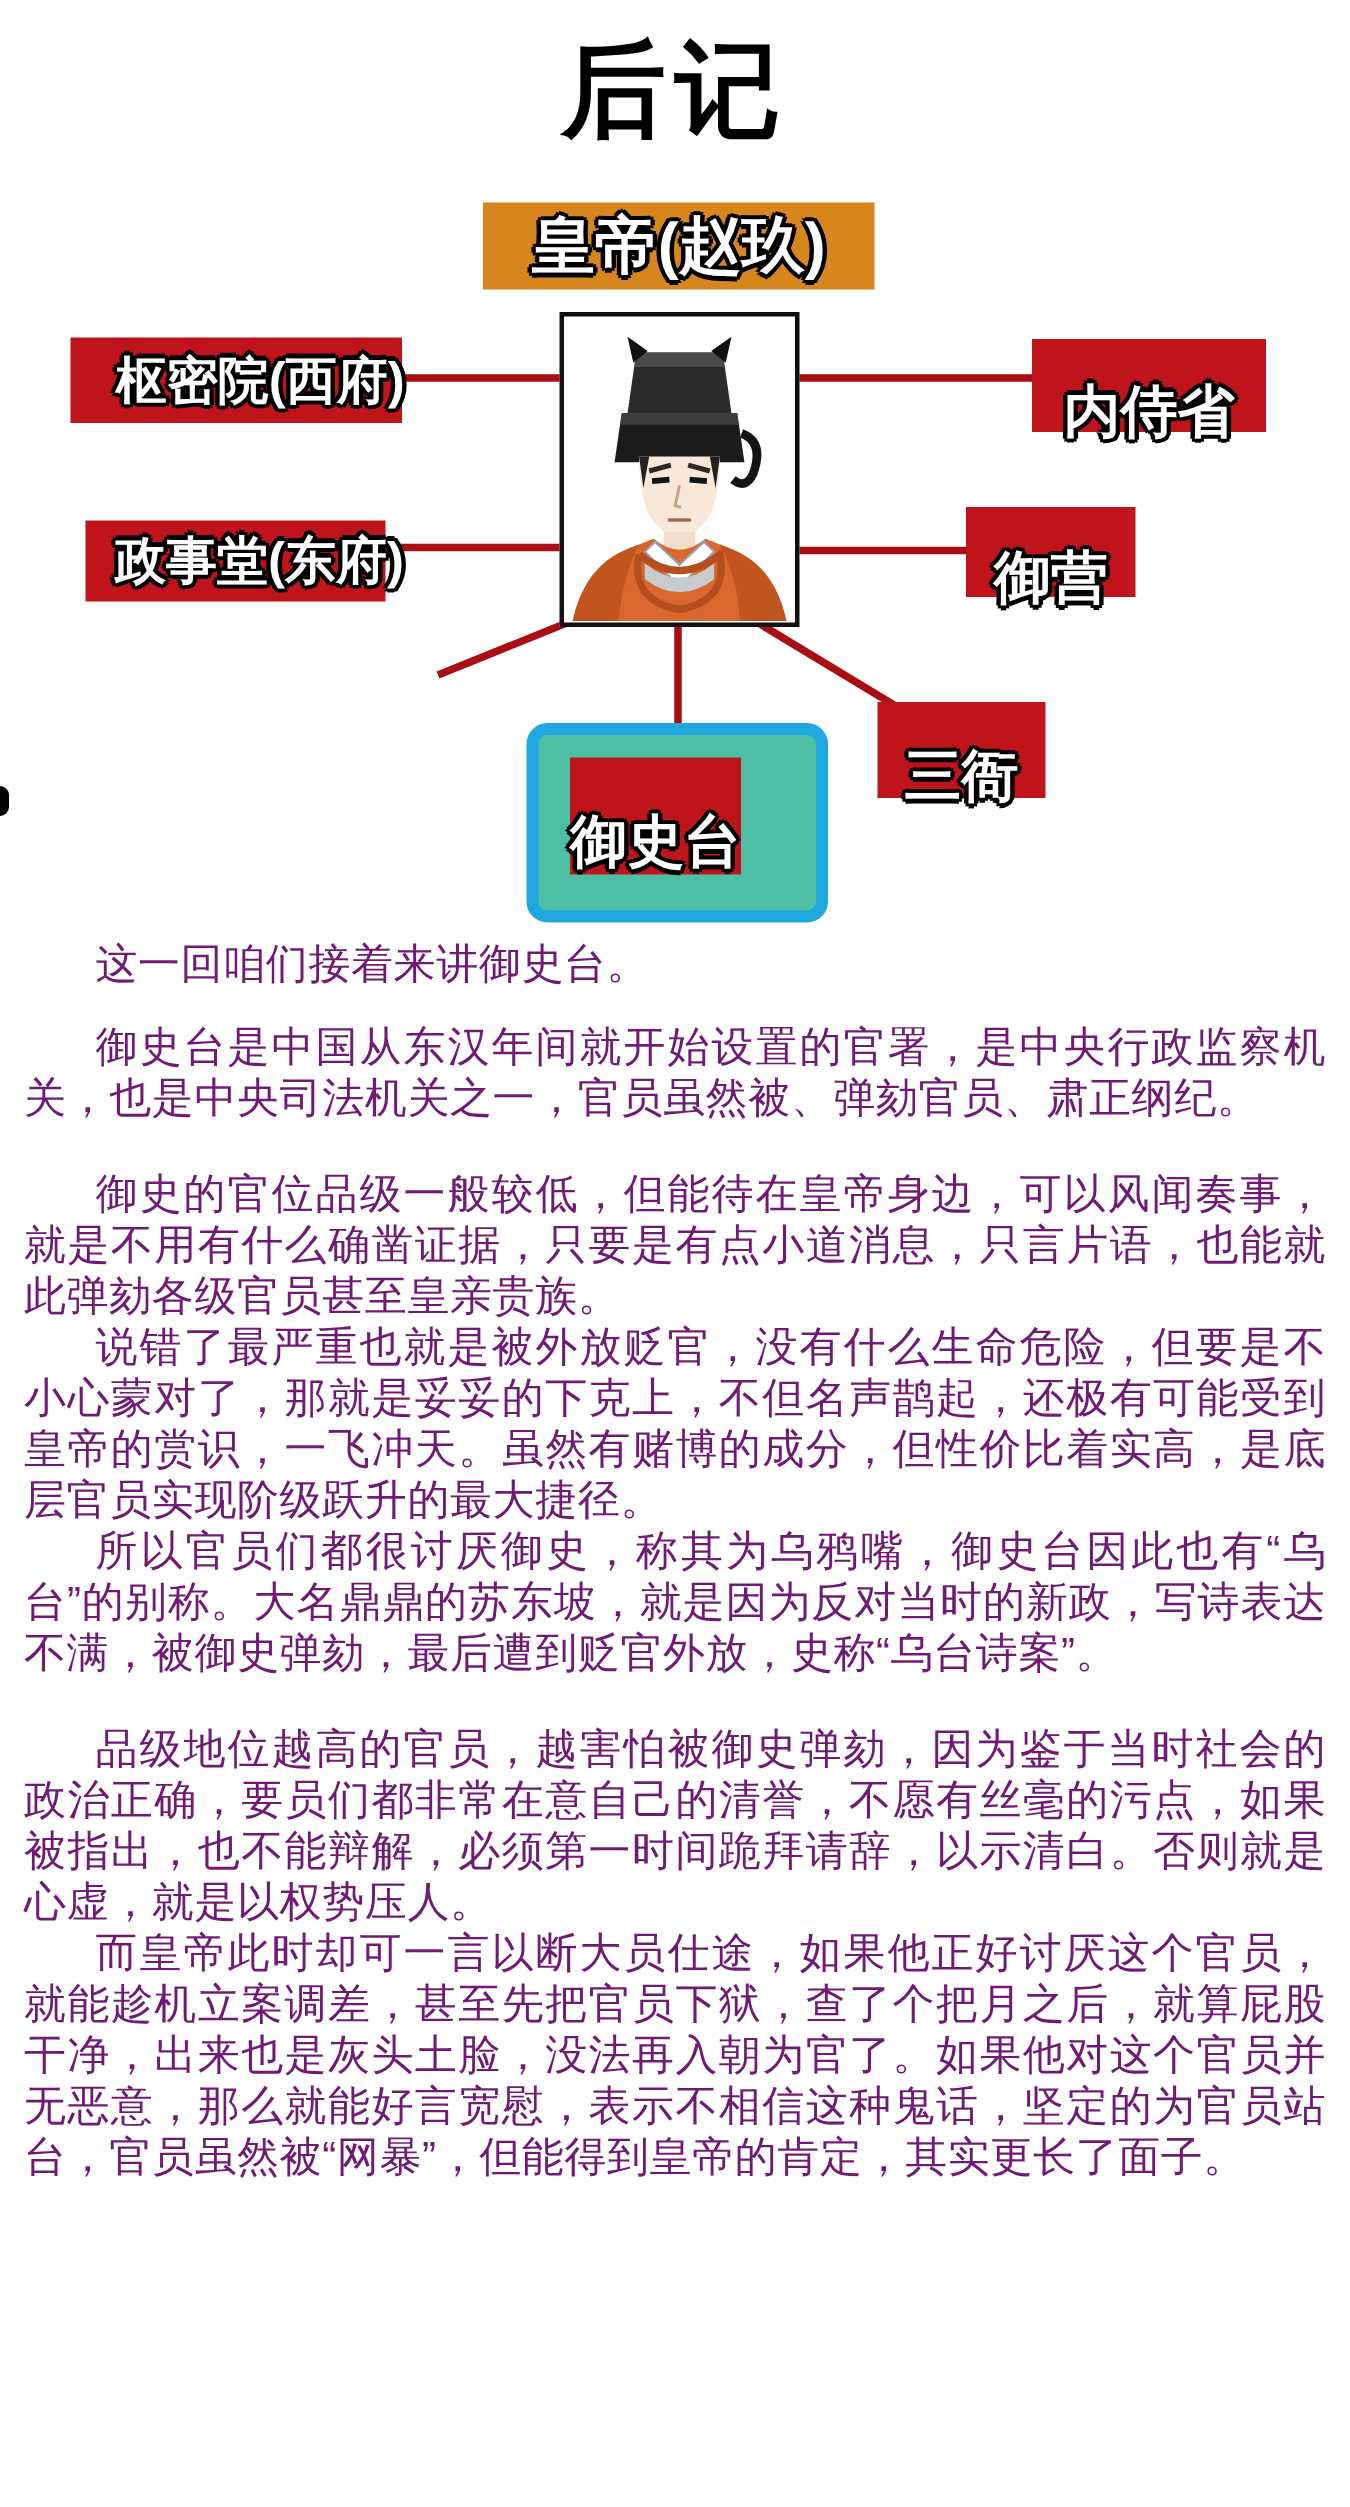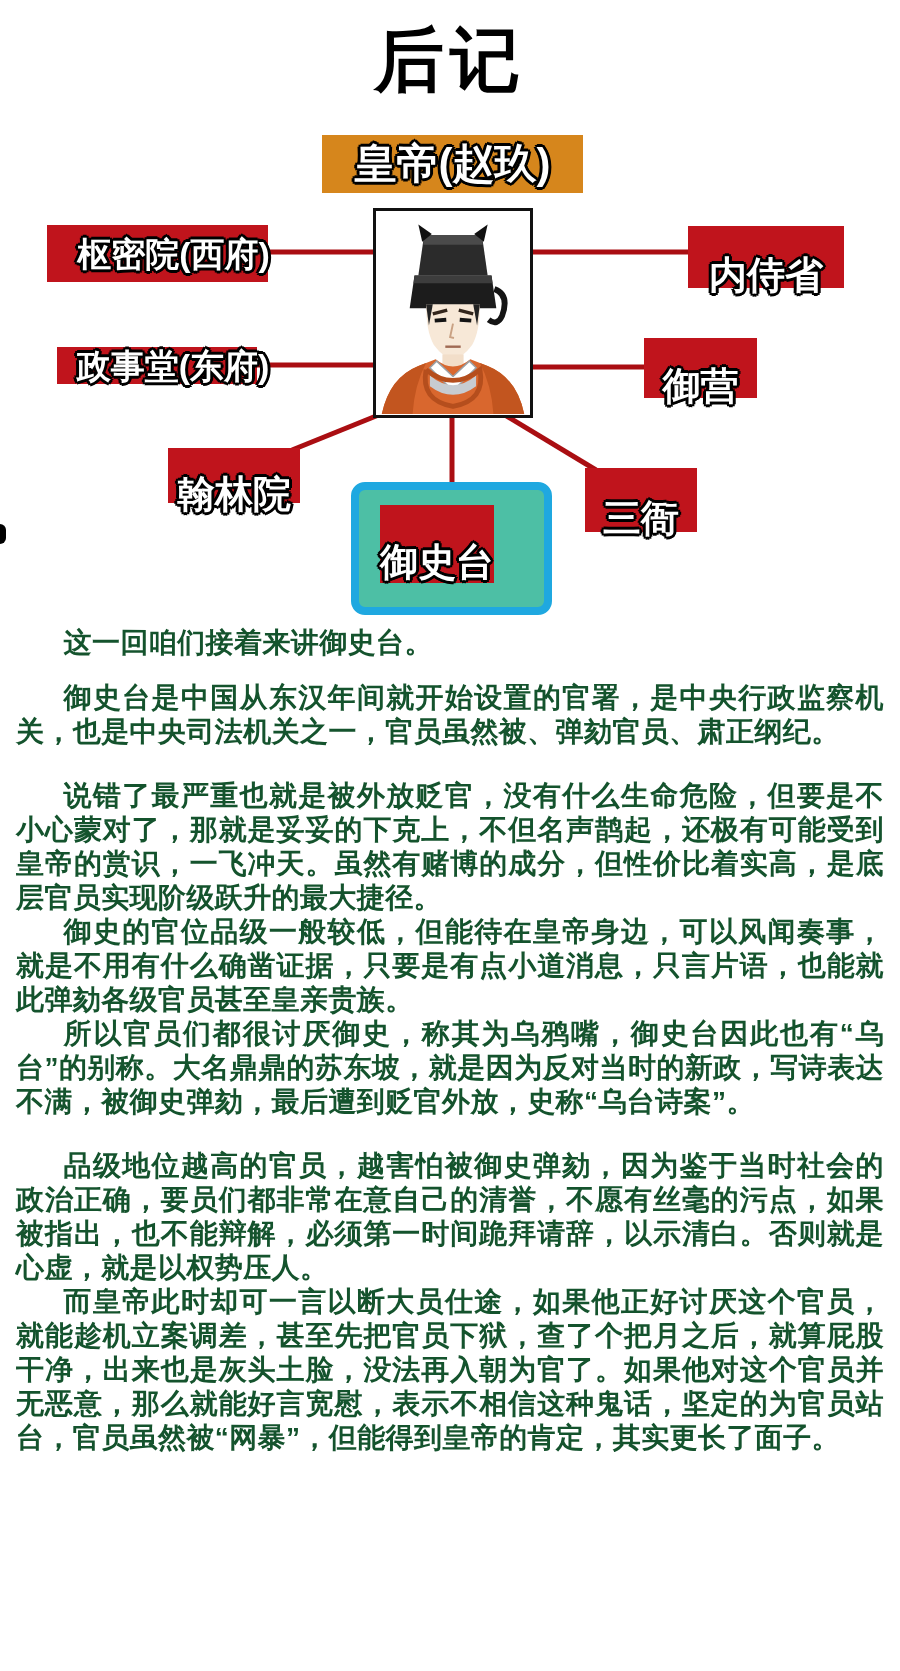--- a/index.html
+++ b/index.html
@@ -26,21 +26,21 @@
     color: #ffffff; font-weight: 700; white-space: nowrap;
     text-shadow:
       3px 0 0 #000, -3px 0 0 #000, 0 3px 0 #000, 0 -3px 0 #000,
       2px 2px 0 #000, -2px 2px 0 #000, 2px -2px 0 #000, -2px -2px 0 #000;
   }
   .node-emperor { left: 322px; top: 135px; width: 261px; height: 58px; background: #D6861C; }
   .node-emperor .label { font-size: 42px; }
   .node-red { background: #C0141C; }
   .node-shumiyuan   { left: 47px;  top: 225px; width: 221px; height: 57px; }
   .node-neishisheng { left: 688px; top: 226px; width: 156px; height: 62px; }
-  .node-zhengshitang{ left: 57px;  top: 347px; width: 200px; height: 37px; }
+  .node-zhengshitang{ left: 57px;  top: 347px; width: 200px; height: 54px; }
   .node-yuying      { left: 644px; top: 338px; width: 113px; height: 60px; }
   .node-hanlinyuan  { left: 168px; top: 448px; width: 132px; height: 55px; }
   .node-sanya       { left: 585px; top: 468px; width: 112px; height: 64px; }
   .fs36 .label { font-size: 34px; padding-left: 32px; }
   .fs40 .label { font-size: 38px; margin-top: 36px; }
 
   .yushitai-outer {
     position: absolute; left: 351px; top: 482px; width: 201px; height: 133px;
     background: #4DBFA5; border: 8px solid #1FA8E0; border-radius: 14px;
   }
@@ -55,22 +55,22 @@
 
   
   .edge-artifact {
     position: absolute; left: 0; top: 524px; width: 6px; height: 20px;
     background: #000; border-radius: 0 10px 10px 0;
   }
 
   
   .article {
     position: absolute; left: 16px; top: 626px; width: 868px;
-    font-size: 28px; line-height: 34px; color: #14532d;
-    font-weight: 700; letter-spacing: 0.4px;
+    font-size: 28px; line-height: 34px; color: #701a75;
+    font-weight: 400; letter-spacing: 0.4px;
     text-align: justify;
   }
   .article p { text-indent: 1.7em; }
   .gap-s  { margin-bottom: 21px; }
   .gap-m  { margin-bottom: 30px; }
 </style>
 </head>
 <body>
 
 <h1 class="page-title">后记</h1>
@@ -140,37 +140,34 @@
   </div>
   <div class="node node-red fs40 node-neishisheng">
     <span class="label">内侍省</span>
   </div>
   <div class="node node-red fs36 node-zhengshitang">
     <span class="label">政事堂(东府)</span>
   </div>
   <div class="node node-red fs40 node-yuying">
     <span class="label">御营</span>
   </div>
-  <div class="node node-red fs40 node-hanlinyuan">
-    <span class="label">翰林院</span>
-  </div>
   <div class="node node-red fs40 node-sanya">
     <span class="label">三衙</span>
   </div>
 
   <div class="yushitai-outer"></div>
   <div class="node node-red fs40 node-yushitai">
     <span class="label">御史台</span>
   </div>
 
 </div>
 
 <div class="edge-artifact"></div>
 
 <div class="article">
   <p class="gap-s">这一回咱们接着来讲御史台。</p>
   <p class="gap-m">御史台是中国从东汉年间就开始设置的官署，是中央行政监察机关，也是中央司法机关之一，官员虽然被、弹劾官员、肃正纲纪。</p>
+  <p>御史的官位品级一般较低，但能待在皇帝身边，可以风闻奏事，就是不用有什么确凿证据，只要是有点小道消息，只言片语，也能就此弹劾各级官员甚至皇亲贵族。</p>
   <p>说错了最严重也就是被外放贬官，没有什么生命危险，但要是不小心蒙对了，那就是妥妥的下克上，不但名声鹊起，还极有可能受到皇帝的赏识，一飞冲天。虽然有赌博的成分，但性价比着实高，是底层官员实现阶级跃升的最大捷径。</p>
-  <p>御史的官位品级一般较低，但能待在皇帝身边，可以风闻奏事，就是不用有什么确凿证据，只要是有点小道消息，只言片语，也能就此弹劾各级官员甚至皇亲贵族。</p>
   <p class="gap-m">所以官员们都很讨厌御史，称其为乌鸦嘴，御史台因此也有“乌台”的别称。大名鼎鼎的苏东坡，就是因为反对当时的新政，写诗表达不满，被御史弹劾，最后遭到贬官外放，史称“乌台诗案”。</p>
   <p>品级地位越高的官员，越害怕被御史弹劾，因为鉴于当时社会的政治正确，要员们都非常在意自己的清誉，不愿有丝毫的污点，如果被指出，也不能辩解，必须第一时间跪拜请辞，以示清白。否则就是心虚，就是以权势压人。</p>
   <p>而皇帝此时却可一言以断大员仕途，如果他正好讨厌这个官员，就能趁机立案调差，甚至先把官员下狱，查了个把月之后，就算屁股干净，出来也是灰头土脸，没法再入朝为官了。如果他对这个官员并无恶意，那么就能好言宽慰，表示不相信这种鬼话，坚定的为官员站台，官员虽然被“网暴”，但能得到皇帝的肯定，其实更长了面子。</p>
 </div>
 
 </body></html>

